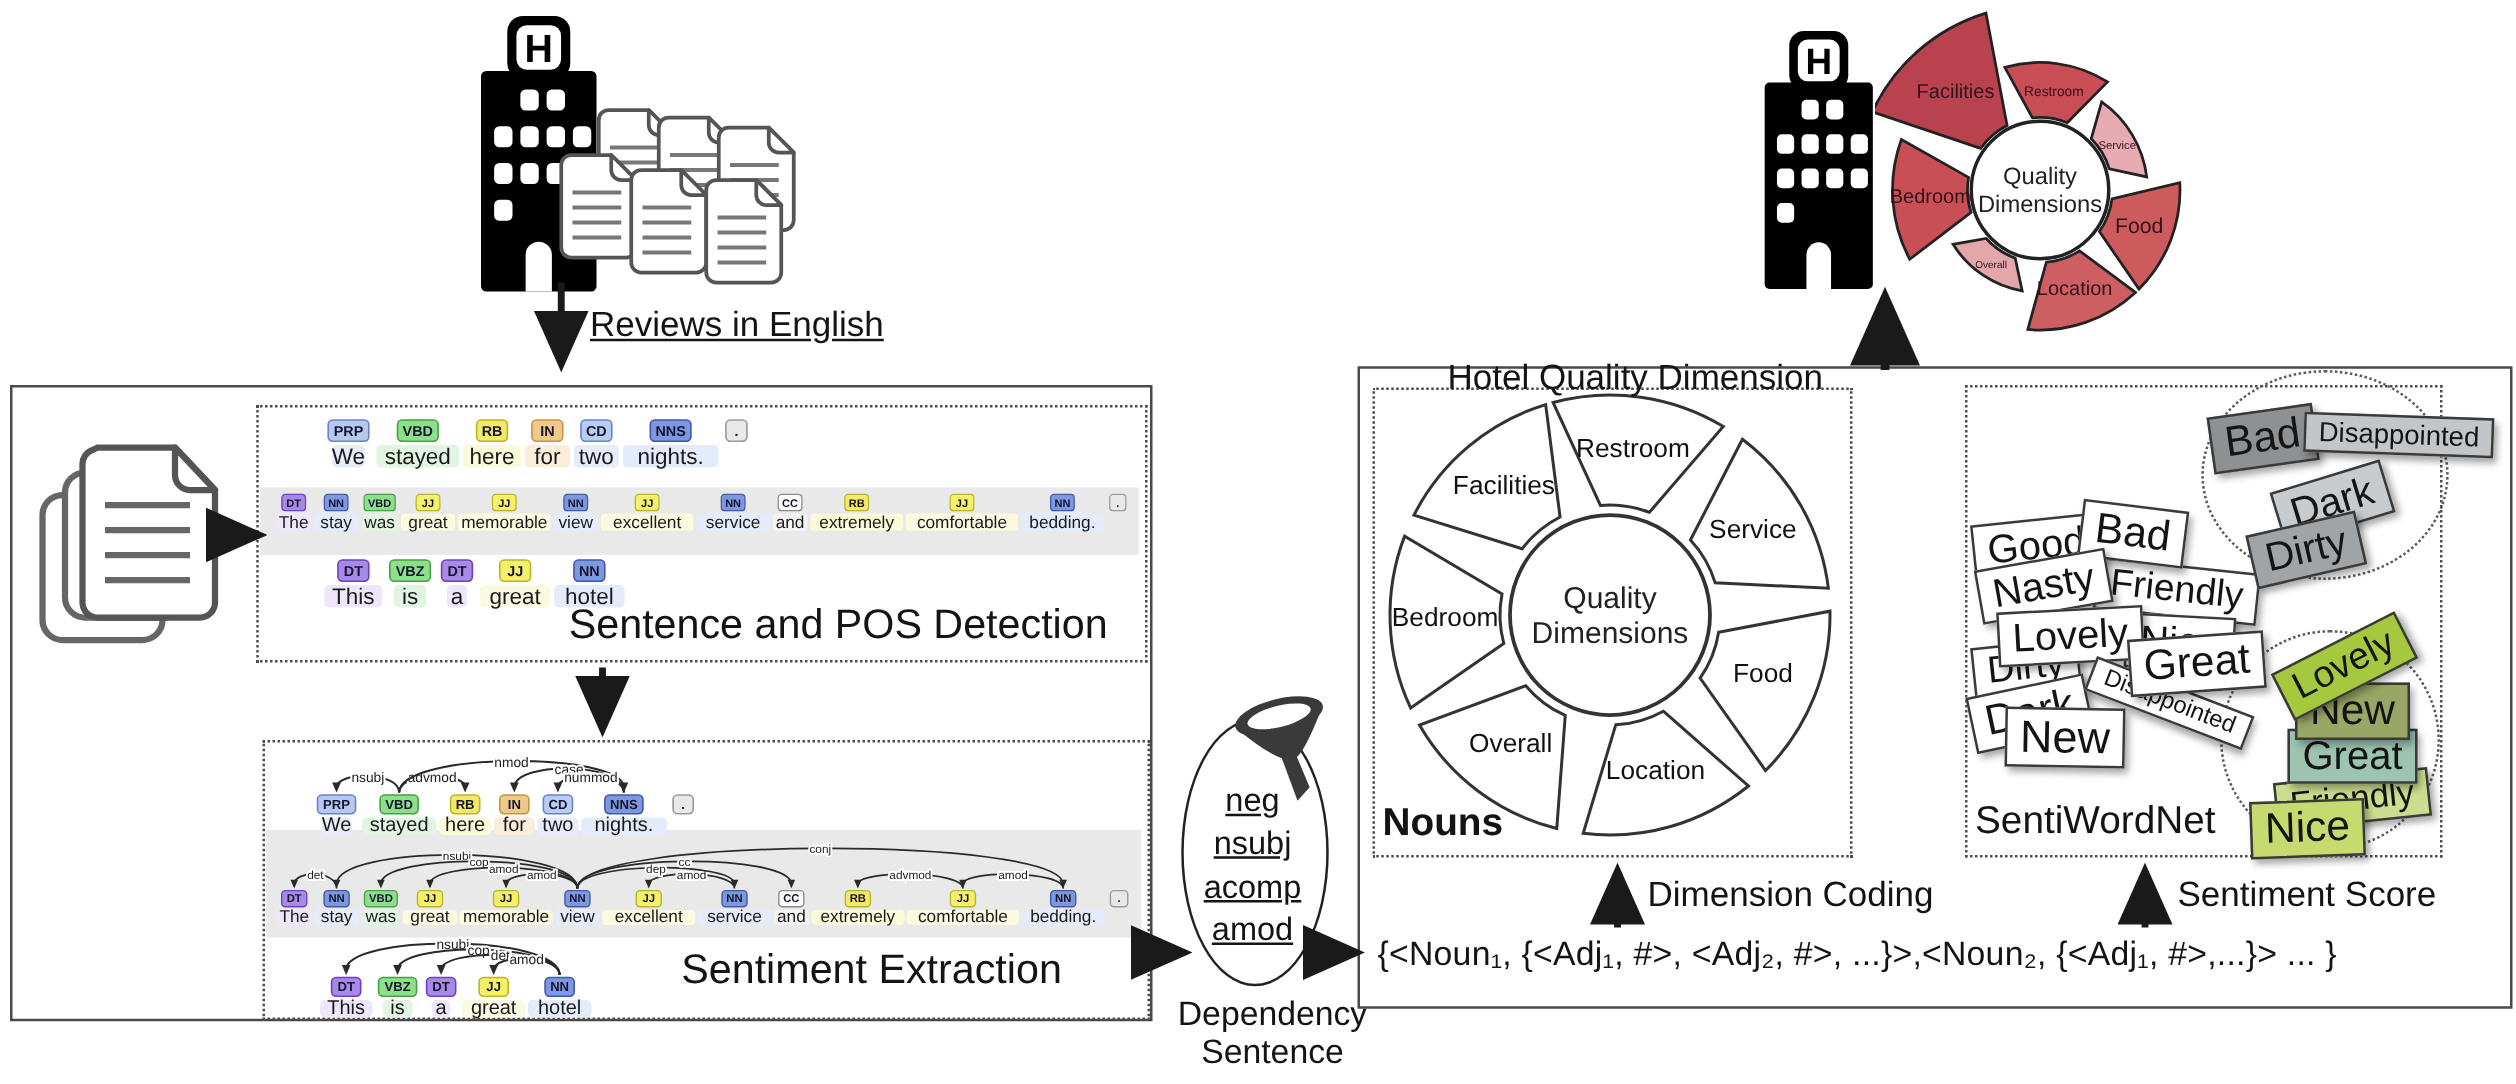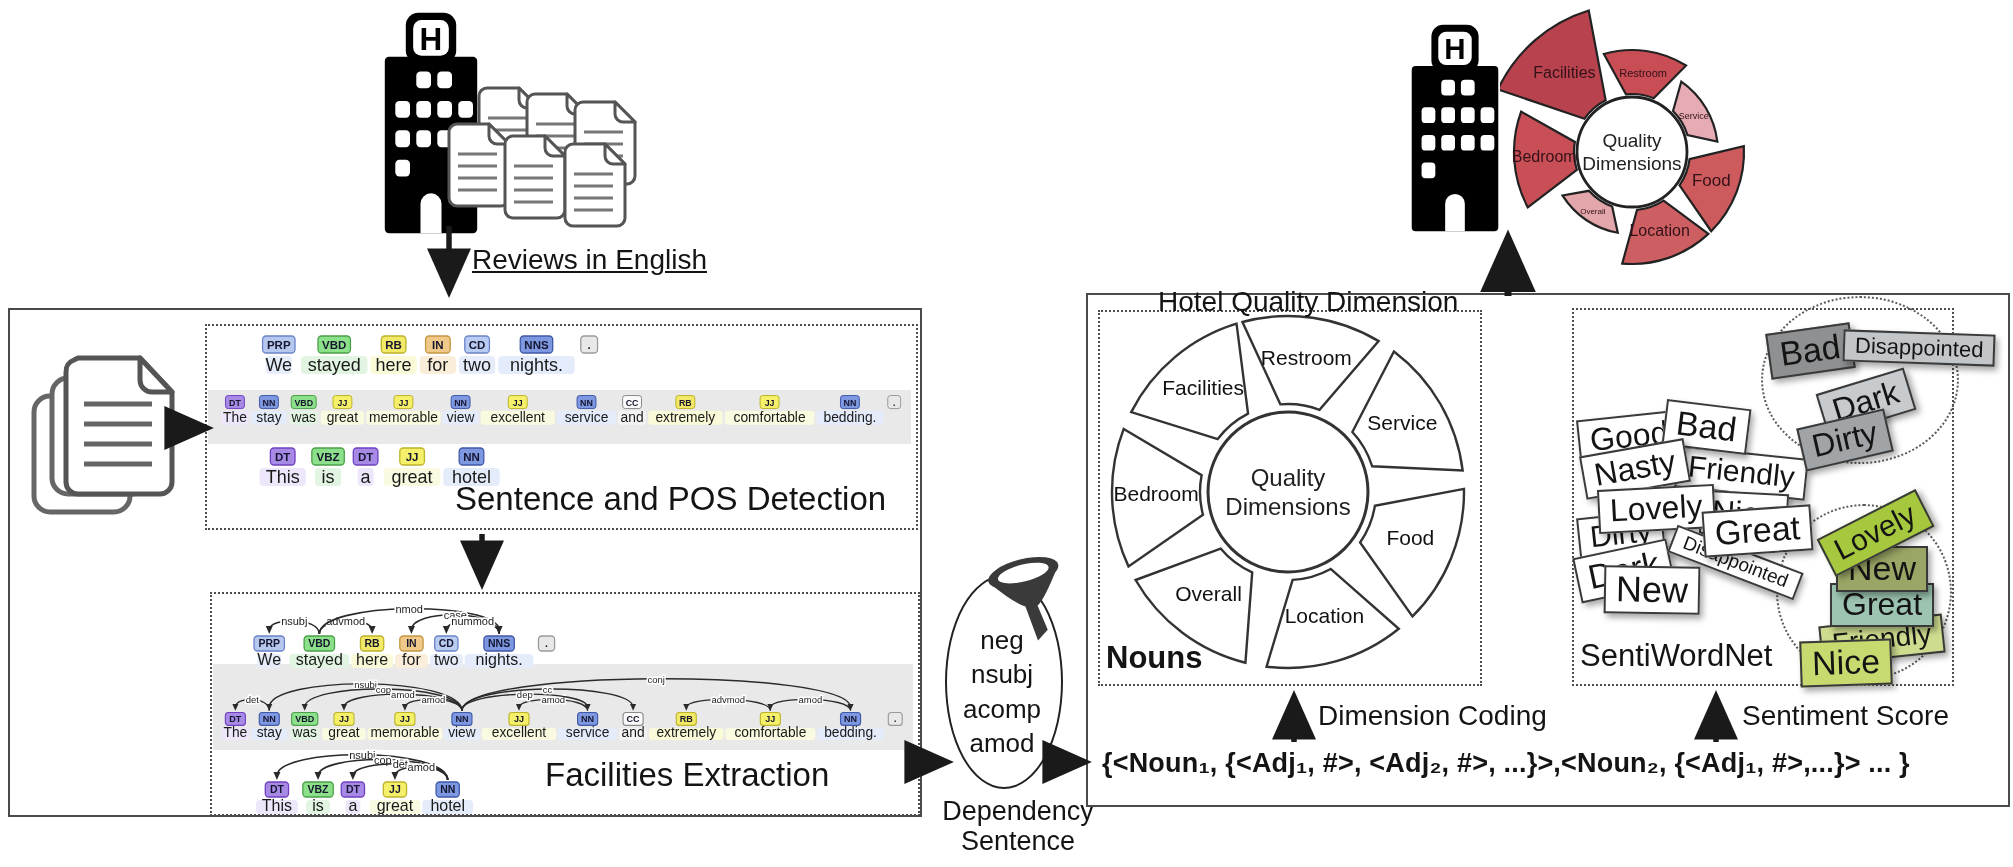--- a/index.html
+++ b/index.html
@@ -361,31 +361,31 @@
         <text x="132.895" y="20.049999999999997" text-anchor="middle" font-size="11" fill="#1c1c1c" stroke="#ffffff" stroke-width="3.5" paint-order="stroke">cop</text>
         <path d="M 197.74 36 C 197.74 15 102.9 15 102.9 32" fill="none" stroke="#2a2a2a" stroke-width="1.6"></path>
         <path d="M 99.4 28 L 106.4 28 L 102.9 36 Z" fill="#2a2a2a"></path>
         <text x="150.32" y="24.25" text-anchor="middle" font-size="11" fill="#1c1c1c" stroke="#ffffff" stroke-width="3.5" paint-order="stroke">det</text>
         <path d="M 197.74 36 C 197.74 19 144.94 19 144.94 32" fill="none" stroke="#2a2a2a" stroke-width="1.6"></path>
         <path d="M 141.44 28 L 148.44 28 L 144.94 36 Z" fill="#2a2a2a"></path>
         <text x="171.34" y="27.25" text-anchor="middle" font-size="11" fill="#1c1c1c" stroke="#ffffff" stroke-width="3.5" paint-order="stroke">amod</text>
       </svg>
     </div>
 
-  <div class="fig-label" style="left:545px;top:756px;font-size:33px;">Facilities Extraction</div>
+  <div class="fig-label" style="left:545px;top:756px;font-size:33px;">Sentiment Extraction</div>
 
   <div class="filter-ellipse" style="left:945px;top:575px;width:114px;height:210px;"></div>
   <svg class="abs" style="left:968px;top:546px;" width="112" height="104" viewBox="0 0 112 104">
     <g transform="rotate(-14 56 30)">
       <path d="M22 30 Q56 6 90 30 Q70 58 62 62 L66 88 L54 96 L50 60 Q38 52 22 30 Z" fill="#3a3a3a"></path>
       <ellipse cx="56" cy="27" rx="36" ry="14" fill="#3a3a3a"></ellipse>
       <ellipse cx="56" cy="27" rx="26" ry="8.5" fill="#fff"></ellipse>
     </g>
   </svg>
-  <div class="filter-terms" style="left:945px;top:623px;width:114px;font-size:26px;line-height:1.32;">
+  <div class="filter-terms" style="left:945px;top:623px;width:114px;font-size:26px;line-height:1.32;text-decoration:underline;">
       <div>neg</div>
       <div>nsubj</div>
       <div>acomp</div>
       <div>amod</div>
     </div>
   <div class="fig-label" style="left:920px;top:796px;width:196px;font-size:27px;text-align:center;line-height:1.12;white-space:normal;"><span>Dependency</span><br>
        <span>Sentence</span></div>
 
   <div class="solid-box" style="left:1086px;top:293px;width:920px;height:510px;"></div>
 
@@ -434,21 +434,21 @@
       <span class="word-tag" style="left: 1830px; top: 583px; font-size: 32px; background: rgb(156, 196, 176); transform: rotate(0deg);">Great</span>
       <span class="word-tag" style="left: 1836px; top: 546px; font-size: 34px; background: rgb(154, 166, 101); transform: rotate(0deg);">New</span>
       <span class="word-tag" style="left: 1820px; top: 512px; font-size: 30px; background: rgb(166, 200, 62); transform: rotate(-27deg);">Lovely</span>
       <span class="word-tag" style="left: 1800px; top: 640px; font-size: 34px; background: rgb(199, 218, 111); transform: rotate(-2deg);">Nice</span>
     </div>
   <div class="fig-label" style="left:1580px;top:638px;font-size:31px;">SentiWordNet</div>
 
   <div class="fig-label" style="left:1318px;top:700px;font-size:28px;">Dimension Coding</div>
   <div class="fig-label" style="left:1742px;top:700px;font-size:28px;">Sentiment Score</div>
 
-  <div class="fig-label" style="left:1102px;top:748px;font-size:27px;letter-spacing:0.2px;font-weight:bold;">{&lt;Noun₁, {&lt;Adj₁, #&gt;, &lt;Adj₂, #&gt;, ...}&gt;,&lt;Noun₂, {&lt;Adj₁, #&gt;,...}&gt; ... }</div>
+  <div class="fig-label" style="left:1102px;top:748px;font-size:27px;letter-spacing:0.2px;">{&lt;Noun₁, {&lt;Adj₁, #&gt;, &lt;Adj₂, #&gt;, ...}&gt;,&lt;Noun₂, {&lt;Adj₁, #&gt;,...}&gt; ... }</div>
 
   <svg class="abs" style="left:1396px;top:24px;" width="118" height="208" viewBox="0 0 120 210">
     <rect x="16" y="42" width="88" height="168" rx="4" fill="#000"></rect>
     <g fill="#fff">
       <rect x="46" y="56" width="14" height="16" rx="4"></rect>
         <rect x="66" y="56" width="14" height="16" rx="4"></rect>
       <rect x="26" y="84" width="14" height="16" rx="4"></rect>
         <rect x="46" y="84" width="14" height="16" rx="4"></rect>
       <rect x="66" y="84" width="14" height="16" rx="4"></rect>
         <rect x="86" y="84" width="14" height="16" rx="4"></rect>

